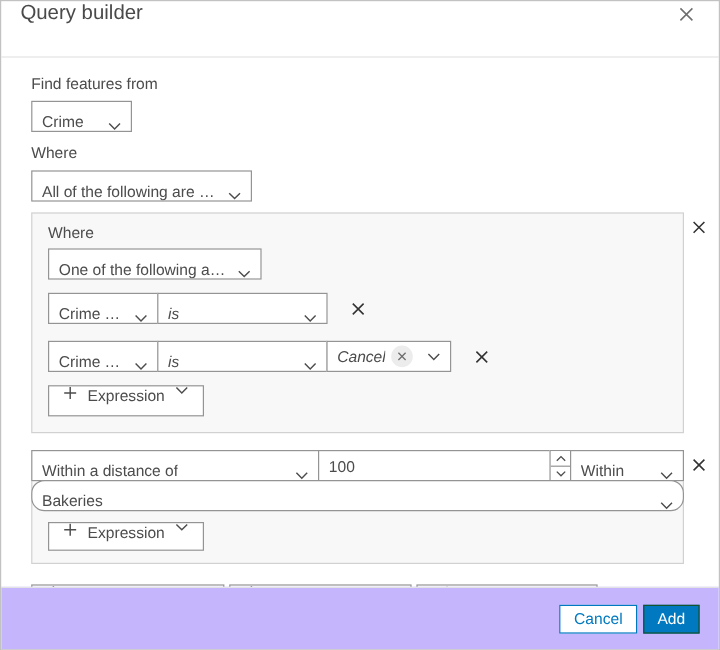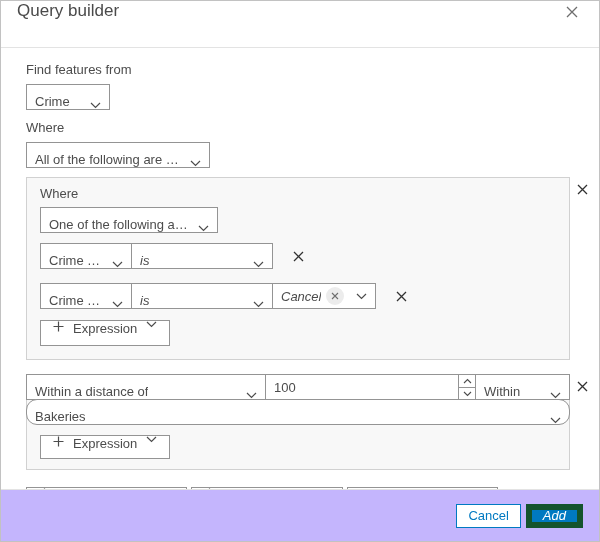--- a/index.html
+++ b/index.html
@@ -71,21 +71,21 @@
   .actions { display:flex; gap:4px; margin-top:17px; }
   .act-btn { height:24px; }
 
   
   .ftr { position:absolute; left:0; right:0; bottom:0; height:52px;
          border-top:1px solid #e3e3e3; display:flex; align-items:center;
          justify-content:flex-end; padding:0 16px; gap:5px; background:#c4b5fd; }
   .btn { height:24px; font-size:13px; padding:0 11px; cursor:pointer;
          display:inline-flex; align-items:center; font-family:"Liberation Sans", sans-serif; }
   .btn-cancel { background:#fff; border:1px solid #0079c1; color:#0079c1; }
-  .btn-add { background:#0079c1; border:6px solid #14532d; color:#fff;font-style:italic; }
+  .btn-add { background:#0079c1; border:1px solid #14532d; color:#fff; }
 
   svg { display:block; }
 </style>
 </head>
 <body>
 
 <div class="dialog">
 
   <div class="hdr">
     <div class="hdr-title">Query builder</div>

